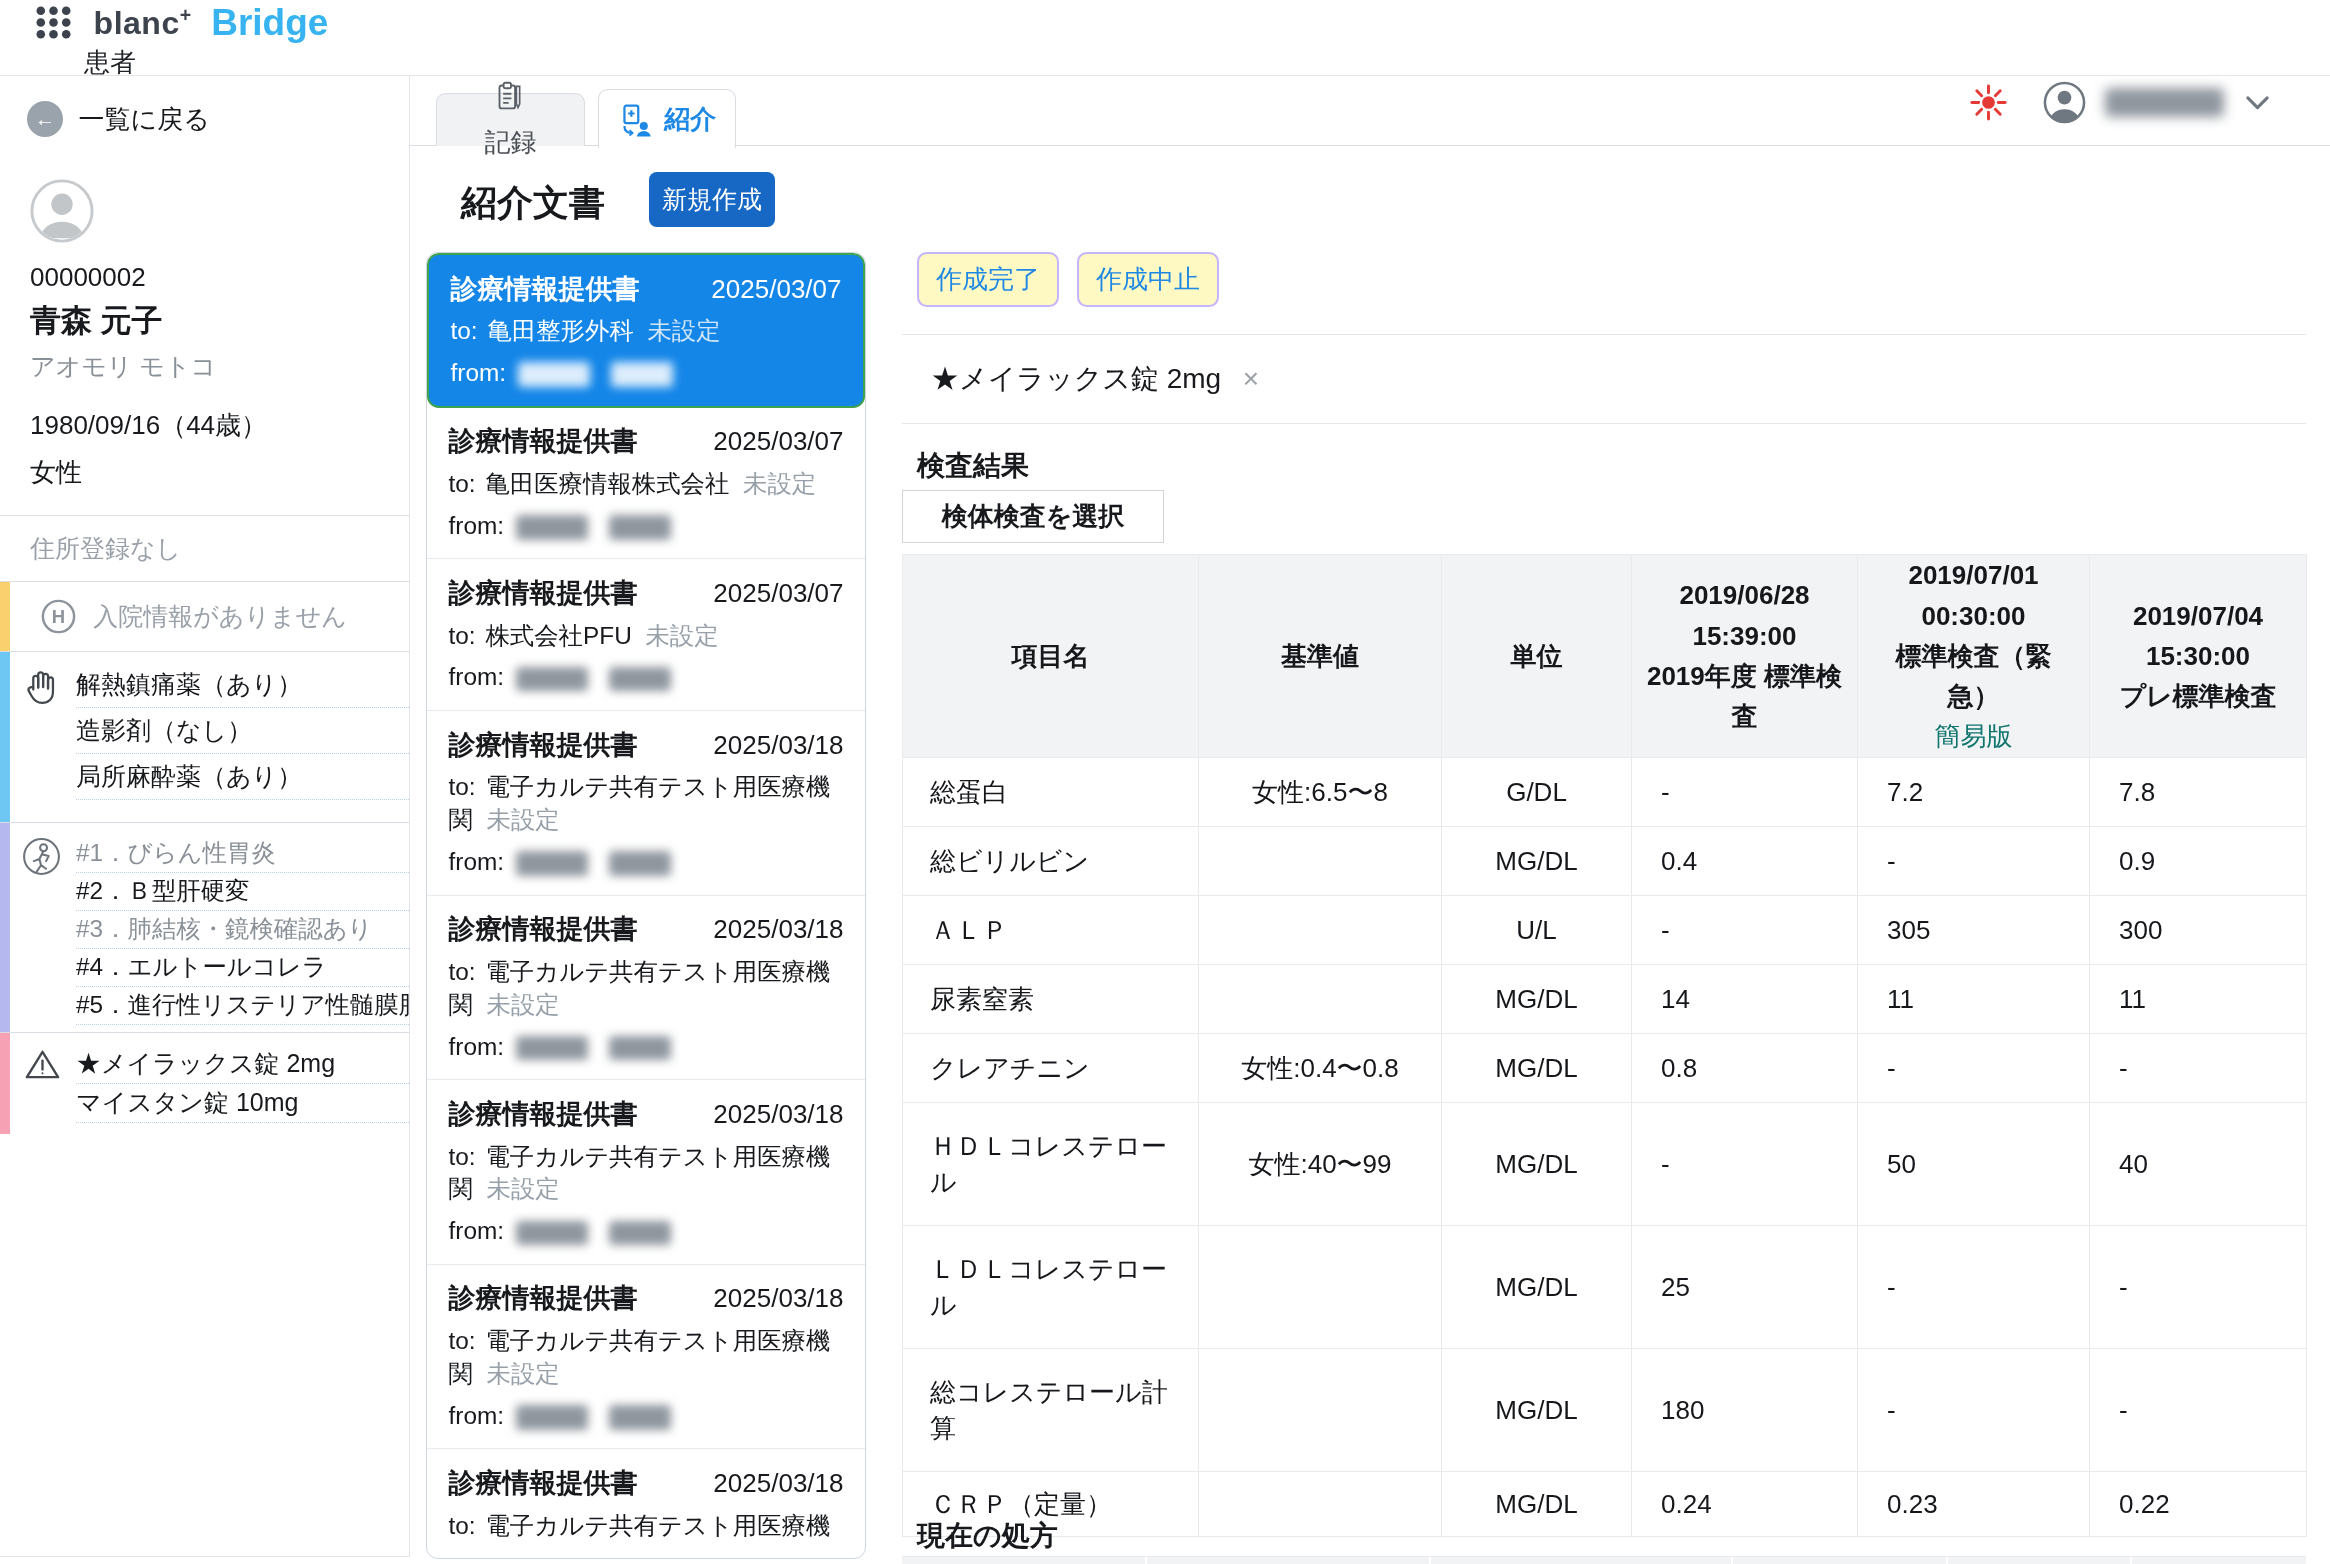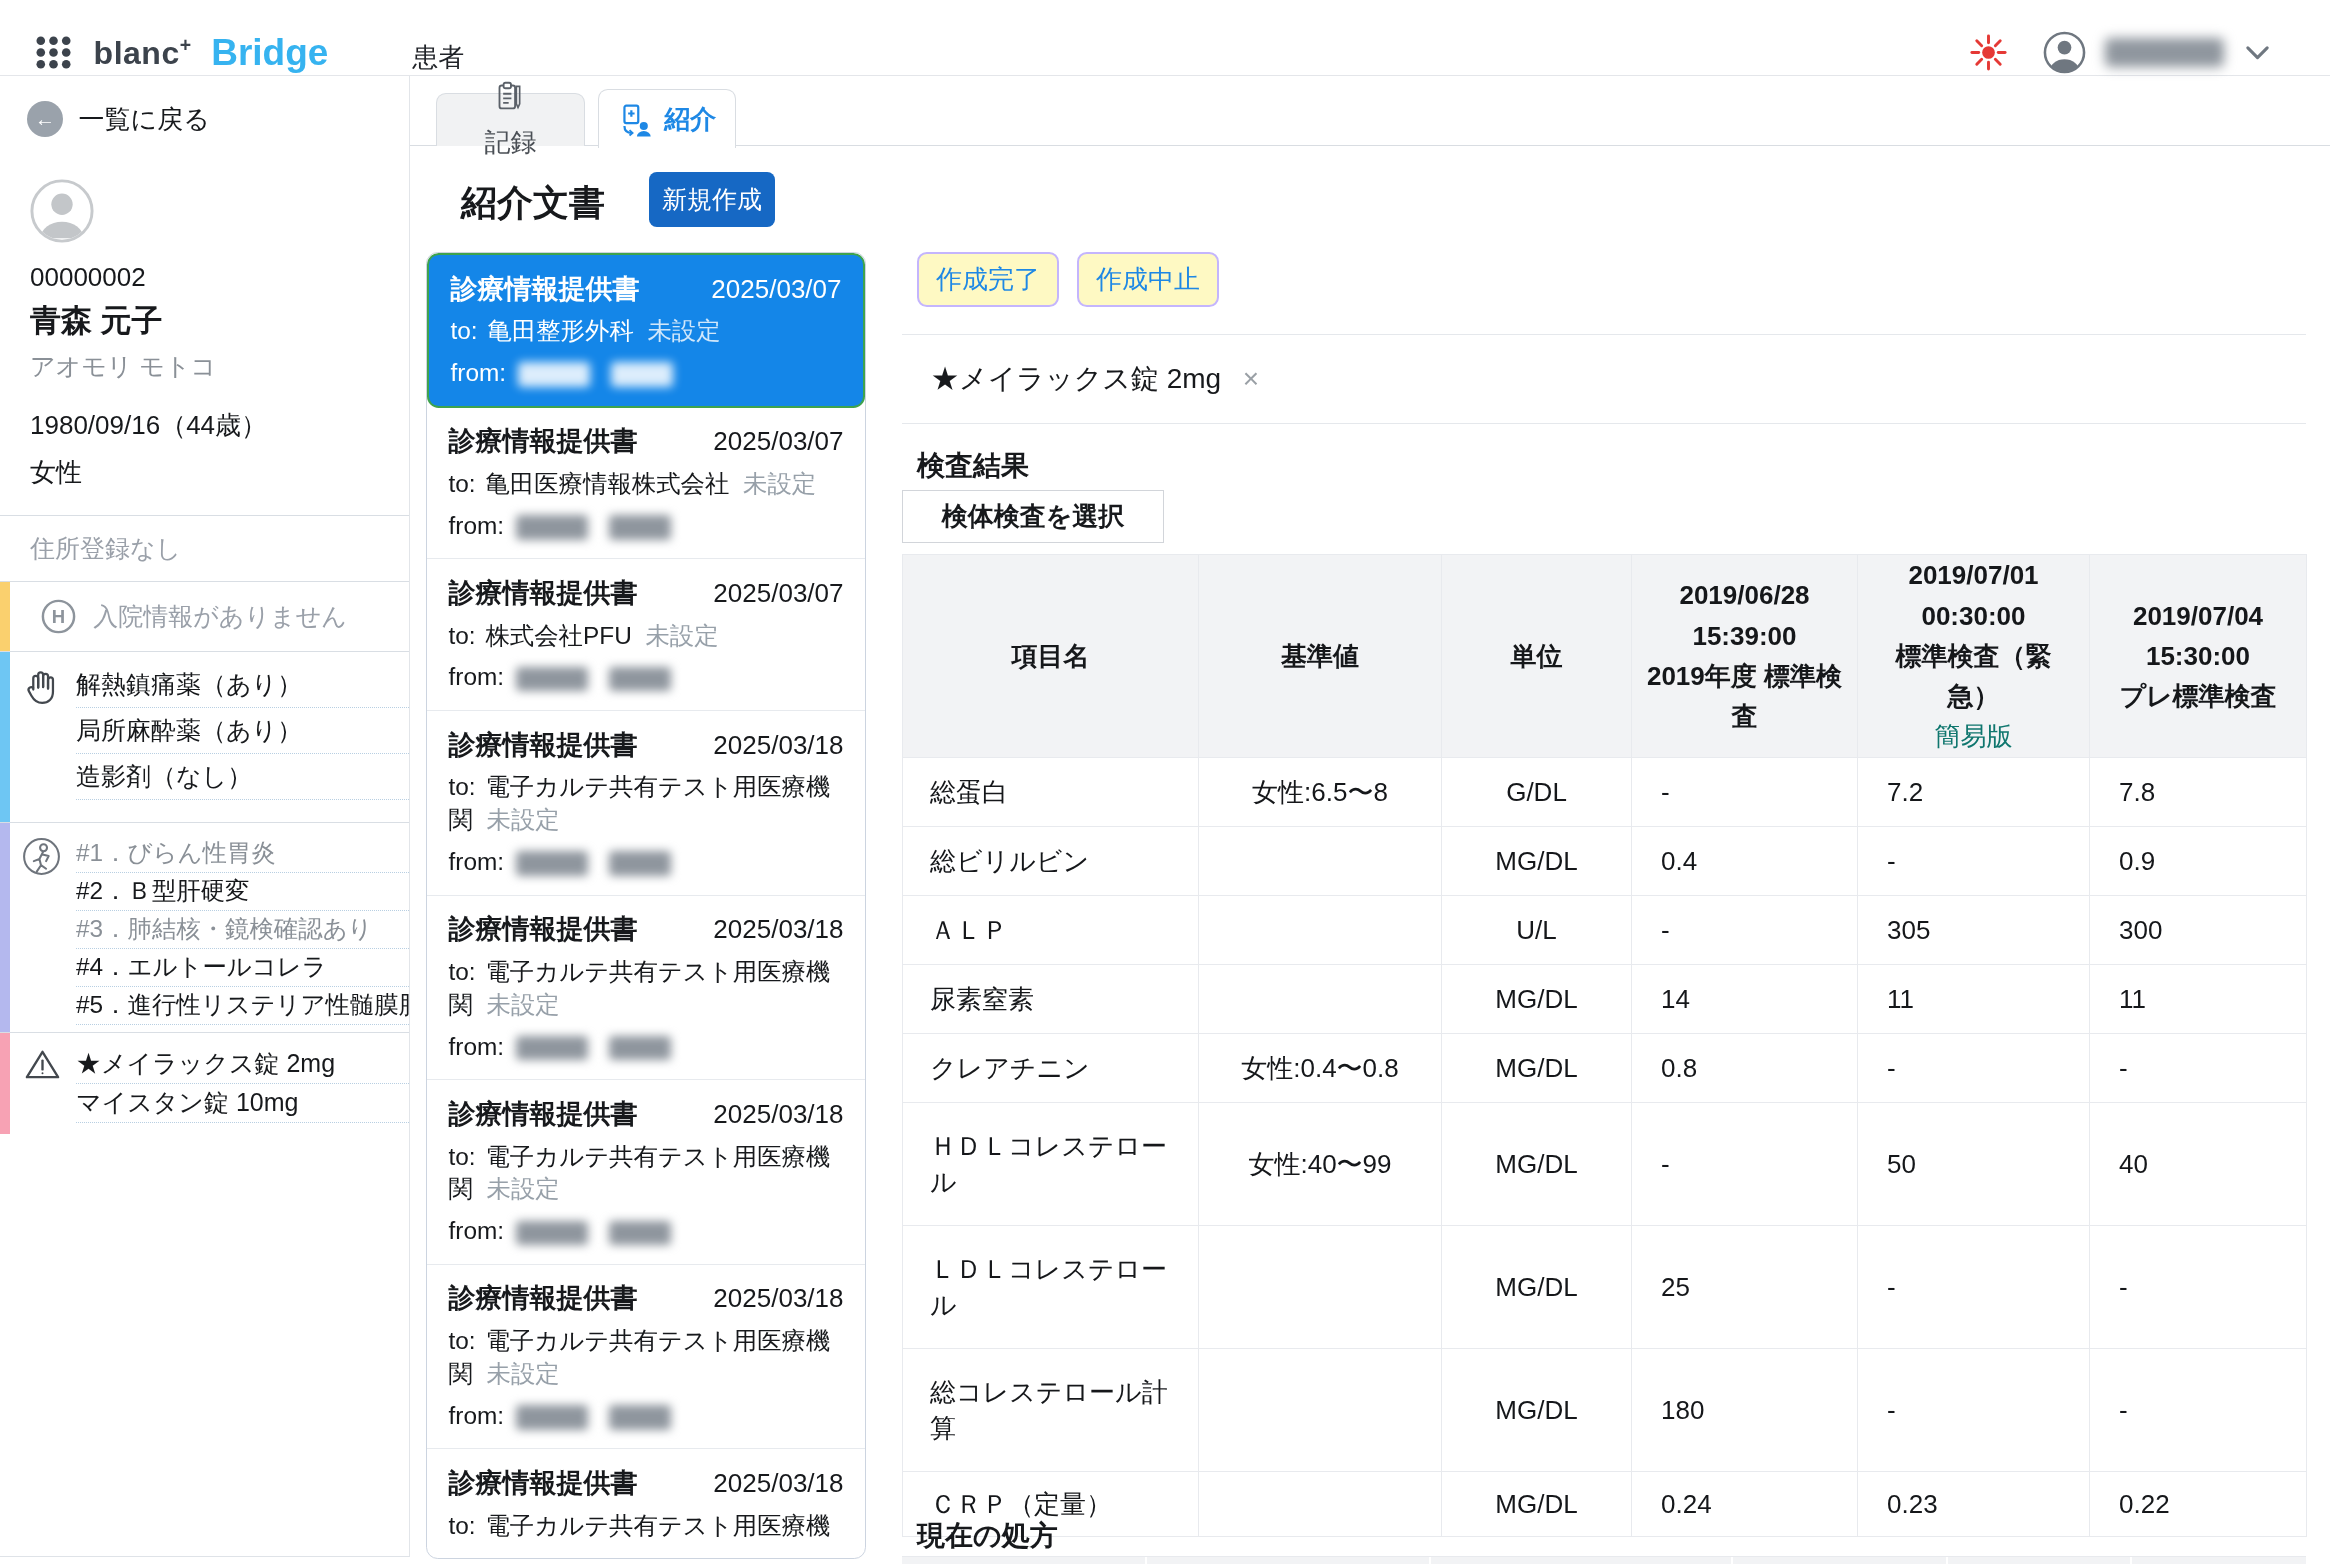--- a/index.html
+++ b/index.html
@@ -1,21 +1,21 @@
 <!DOCTYPE html>
 <html><head>
 <meta charset="utf-8">
 <style>
   * { box-sizing: border-box; margin: 0; padding: 0; }
   body { background:#fff; font-family:"Liberation Sans", sans-serif; color:#17191c; }
   .page { position:relative; width:2331px; height:1564px; background:#fff; overflow:hidden; }
 
   
   .top { position:absolute; left:0; top:0; width:2331px; height:76px; background:#fff;
-         border-bottom:1px solid #e4e6ea; display:flex; align-items:flex-end; }
+         border-bottom:1px solid #e4e6ea; display:flex; align-items:flex-start;flex-direction:column; }
   .brand { display:flex; align-items:center; gap:17.6px; padding-left:31px; }
   .brand-word { font-size:32px; font-weight:bold; color:#3c434c; letter-spacing:0.5px; }
   .brand-word sup { font-size:19.5px; }
   .brand-bridge { font-size:37px; font-weight:bold; color:#36b3f0; margin-left:2px; }
   .nav-patient { margin-left:84px; font-size:26px; color:#202328; }
   .top-right { margin-left:auto; display:flex; align-items:center; padding-right:59px; }
   .sun { margin-right:33px; }
   .avatar-sm { margin-right:17.6px; }
   .blur-name { width:119px; height:29px; border-radius:4.9px; background:#8f969e; filter:blur(5.9px); }
   .chev-down { margin-left:19.5px; }
@@ -217,22 +217,22 @@
       <span class="s-icon">
         <svg width="41" height="41" viewBox="0 0 40 40" fill="none" stroke="#43484e" stroke-width="2.2" stroke-linecap="round" stroke-linejoin="round">
           <path d="M11 23 V12 a2.4 2.4 0 0 1 4.8 0 V21"></path>
           <path d="M15.8 21 V8.5 a2.4 2.4 0 0 1 4.8 0 V20.5"></path>
           <path d="M20.6 20.5 V10 a2.4 2.4 0 0 1 4.8 0 V22"></path>
           <path d="M25.4 22 V13.5 a2.4 2.4 0 0 1 4.8 0 V25 c0 7 -4.5 11 -10.5 11 c-5 0 -8 -2.5 -10.5 -7 l-2.5 -4.5 a2.6 2.6 0 0 1 4.2 -3"></path>
         </svg>
       </span>
       <div class="s-rows">
         <div class="s-row row-47">解熱鎮痛薬（あり）</div>
+        <div class="s-row row-47">造影剤（なし）</div>
         <div class="s-row row-47">局所麻酔薬（あり）</div>
-        <div class="s-row row-47">造影剤（なし）</div>
       </div>
     </div>
 
     <div class="s-block blk-diag">
       <span class="bar" style="background:#b4b8ee"></span>
       <span class="s-icon" style="top:11.7px;left:19.5px">
         <svg width="43" height="43" viewBox="0 0 42 42" fill="none" stroke="#6e747c" stroke-width="2" stroke-linecap="round" stroke-linejoin="round">
           <circle cx="21" cy="21" r="17"></circle>
           <circle cx="23" cy="12.5" r="3.4"></circle>
           <path d="M22.5 16.5 l-3.5 7 M19 23.5 l-5.5 2 M19 23.5 l1.5 6 -4 6 M20.5 29.5 l5 3.5 M22 19 l6 1.5 -2.5 5"></path>

